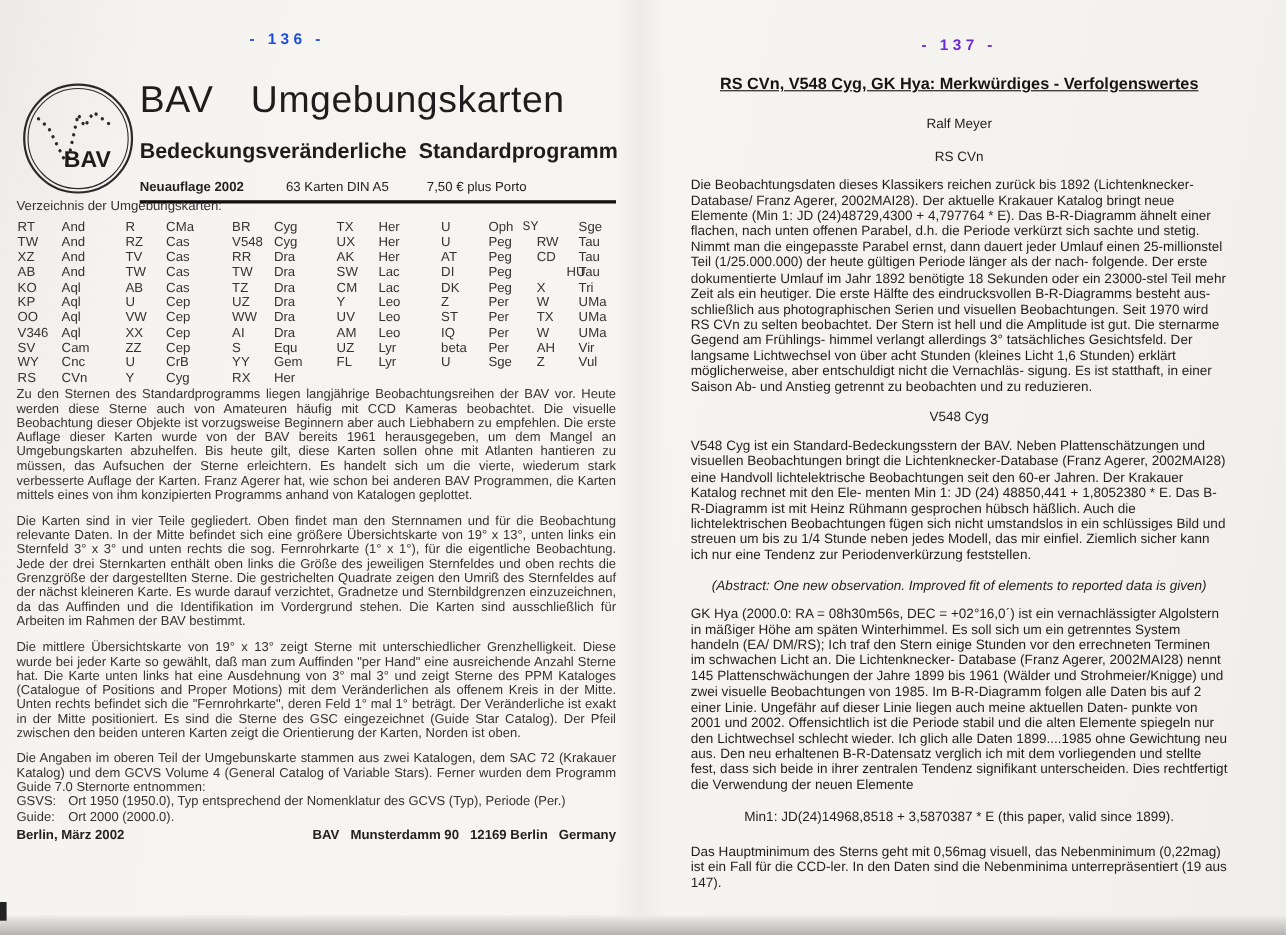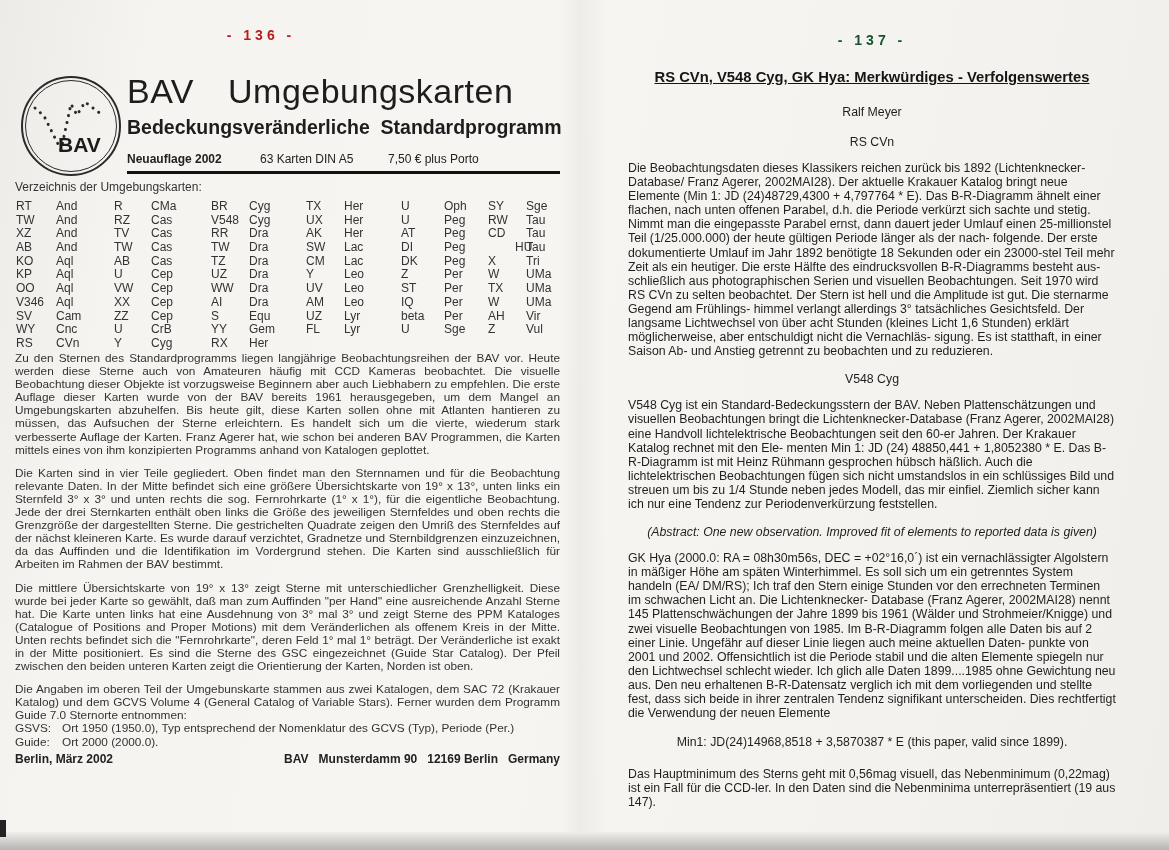--- a/index.html
+++ b/index.html
@@ -13,46 +13,46 @@
   
   .bottom-band{position:absolute;left:0;bottom:0;width:100%;height:18px;
     background:linear-gradient(#f0eeea 0%,#d8d6d3 40%,#b5b4b2 100%);}
   .corner-chip{position:absolute;left:0;bottom:13px;width:6px;height:17px;background:#232323;}
   .gutter{position:absolute;left:560px;top:0;width:46px;height:100%;
     background:linear-gradient(90deg,rgba(0,0,0,0) 0%,rgba(120,115,108,0.07) 45%,rgba(0,0,0,0) 100%);}
 
   
   .page-left{position:absolute;left:15px;top:0;width:545px;color:#333;}
   .pl-pagenum{position:absolute;left:186px;top:27px;width:120px;text-align:center;
-    font-size:14px;font-weight:bold;letter-spacing:4px;color:#b91c1c;}
+    font-size:14px;font-weight:bold;letter-spacing:4px;color:#1d4ed8;}
   .logo{position:absolute;left:4px;top:74px;width:104px;height:104px;}
   .pl-header{position:absolute;left:112px;top:72px;width:433px;}
   .pl-title{font-size:34px;color:#1d1d1d;white-space:nowrap;letter-spacing:0.5px;}
   .pl-title .t2{margin-left:34px;}
-  .pl-subtitle{font-size:19.5px;font-weight:bold;color:#1d1d1d;margin-top:5px;white-space:pre;}
+  .pl-subtitle{font-size:19.5px;font-weight:bold;color:#1d1d1d;margin-top:16px;white-space:pre;}
   .pl-info{display:flex;margin-top:13px;font-size:12px;color:#222;}
   .pl-info .i1{font-weight:bold;width:133px;}
   .pl-info .i2{width:128px;}
   .pl-rule{height:3px;background:#111;margin-top:5px;}
   .pl-listheading{position:absolute;left:0;top:180px;font-size:12px;}
   .star-table{position:absolute;left:0;top:199px;width:545px;text-align:center;}
   .star-row{position:relative;height:13.7px;font-size:12px;}
   .star-row span{position:absolute;top:0;white-space:nowrap;}
   .pl-body{position:absolute;left:0;top:352px;width:545px;font-size:11.8px;line-height:13.1px;
     text-align:justify;color:#333;}
   .pl-body p{margin:0 0 10px 0;}
   .note-row{display:flex;font-size:11.8px;line-height:13.1px;}
   .note-row .nl{width:47px;flex:none;}
   .pl-footer{position:absolute;left:0;top:752px;width:545px;display:flex;
     justify-content:space-between;font-size:12px;font-weight:bold;color:#222;white-space:pre;}
 
   
   .page-right{position:absolute;left:628px;top:0;width:488px;color:#1f1f1f;}
   .pr-pagenum{margin-top:32px;text-align:center;font-size:14px;font-weight:bold;
-    letter-spacing:4px;color:#14532d;}
+    letter-spacing:4px;color:#6d28d9;}
   .pr-title{margin-top:21px;text-align:center;font-size:14.8px;font-weight:bold;
     text-decoration:underline;color:#151515;}
   .pr-author{margin-top:20px;text-align:center;font-size:12.3px;}
   .pr-h{margin-top:16px;text-align:center;font-size:12.3px;}
   .pr-p{margin-top:12px;font-size:12.3px;line-height:14.1px;}
   .pr-abstract{margin-top:14px;text-align:center;font-style:italic;font-size:12.3px;}
   .pr-formula{margin-top:15px;text-align:center;font-size:12.3px;}
 </style>
 </head>
 <body>
@@ -92,21 +92,21 @@
         <span style="left: 1px;">RT</span>
         <span style="left: 41px;">And</span>
         <span style="left: 99px;">R</span>
         <span style="left: 136px;">CMa</span>
         <span style="left: 196px;">BR</span>
         <span style="left: 234px;">Cyg</span>
         <span style="left: 291px;">TX</span>
         <span style="left: 329px;">Her</span>
         <span style="left: 386px;">U</span>
         <span style="left: 429px;">Oph</span>
-        <span style="left: 473px;">SY</span>
+        <span style="left: 460px; font-family: Liberation Mono, monospace;">SY</span>
         <span style="left: 511px;">Sge</span>
       </div>
       <div class="star-row">
         <span style="left: 1px;">TW</span>
         <span style="left: 41px;">And</span>
         <span style="left: 99px;">RZ</span>
         <span style="left: 136px;">Cas</span>
         <span style="left: 196px;">V548</span>
         <span style="left: 234px;">Cyg</span>
         <span style="left: 291px;">UX</span>

